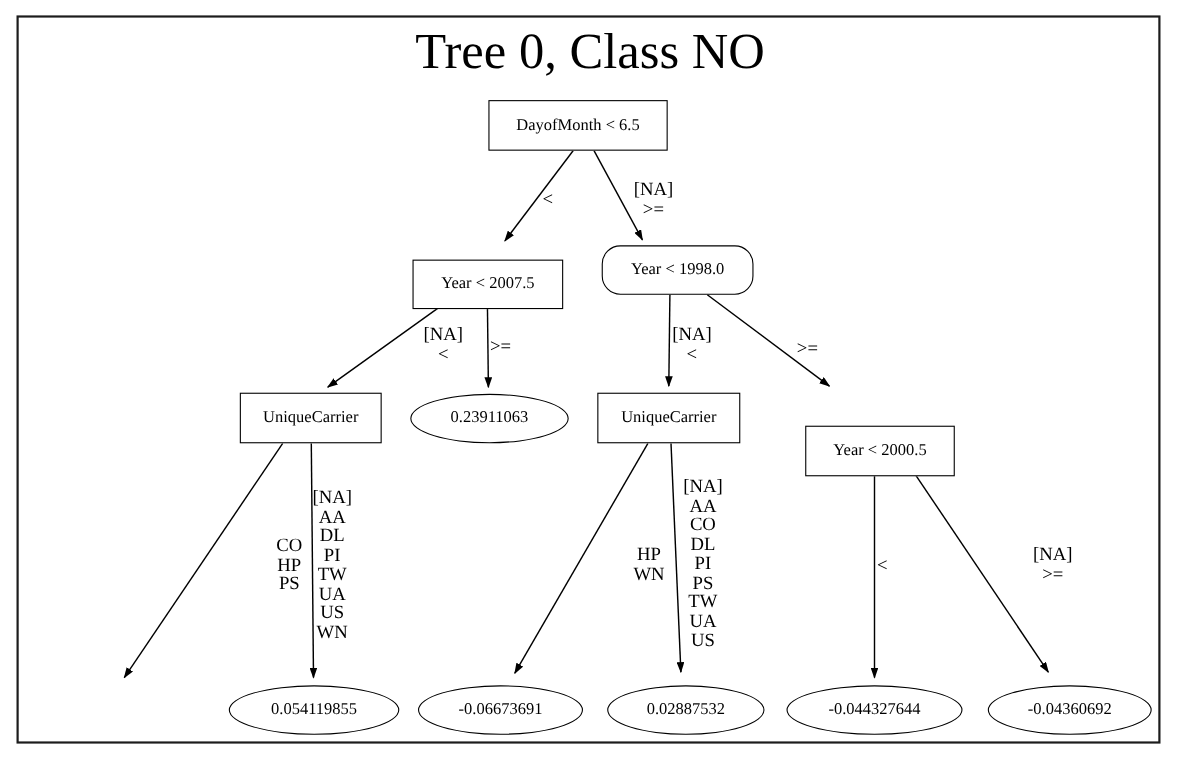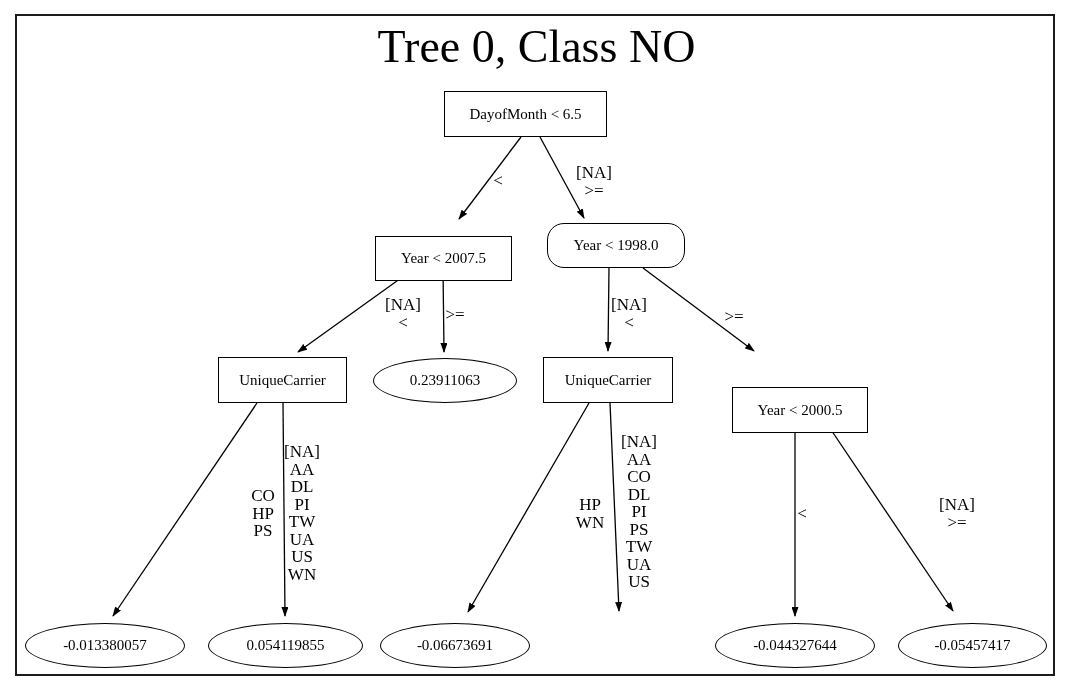--- a/index.html
+++ b/index.html
@@ -96,25 +96,25 @@
   </svg>
 
   <div class="node" style="left:444px; top:91px;  width:163px; height:46px;">DayofMonth &lt; 6.5</div>
   <div class="node" style="left:375px; top:236px; width:137px; height:45px;">Year &lt; 2007.5</div>
   <div class="node" style="left:547px; top:223px; width:138px; height:45px;border-radius:17px;">Year &lt; 1998.0</div>
   <div class="node" style="left:218px; top:357px; width:129px; height:46px;">UniqueCarrier</div>
   <div class="node ellipse" style="left:373px; top:358px; width:144px; height:45px;">0.23911063</div>
   <div class="node" style="left:543px; top:357px; width:130px; height:46px;">UniqueCarrier</div>
   <div class="node" style="left:732px; top:357px; width:136px; height:46px;margin-top:30px;">Year &lt; 2000.5</div>
 
-  <div class="node ellipse" style="left:25px;  top:623px; width:160px; height:45px;">-0.013380057</div>
   <div class="node ellipse" style="left:208px; top:623px; width:155px; height:45px;">0.054119855</div>
   <div class="node ellipse" style="left:380px; top:623px; width:150px; height:45px;text-align:center;">-0.06673691</div>
+  <div class="node ellipse" style="left:552px; top:623px; width:143px; height:45px;">0.02887532</div>
   <div class="node ellipse" style="left:715px; top:623px; width:160px; height:45px;">-0.044327644</div>
-  <div class="node ellipse" style="left:898px; top:623px; width:149px; height:45px;">-0.05457417</div>
+  <div class="node ellipse" style="left:898px; top:623px; width:149px; height:45px;">-0.04360692</div>
 
   <div class="edge-label" style="left:498px; top:181px;">&lt;</div>
   <div class="edge-label" style="left:594px; top:181px;">[NA]
 &gt;=</div>
   <div class="edge-label" style="left:403px; top:313px;">[NA]
 &lt;</div>
   <div class="edge-label" style="left:455px; top:315px;">&gt;=</div>
   <div class="edge-label" style="left:629px; top:313px;">[NA]
 &lt;</div>
   <div class="edge-label" style="left:734px; top:317px;">&gt;=</div>

